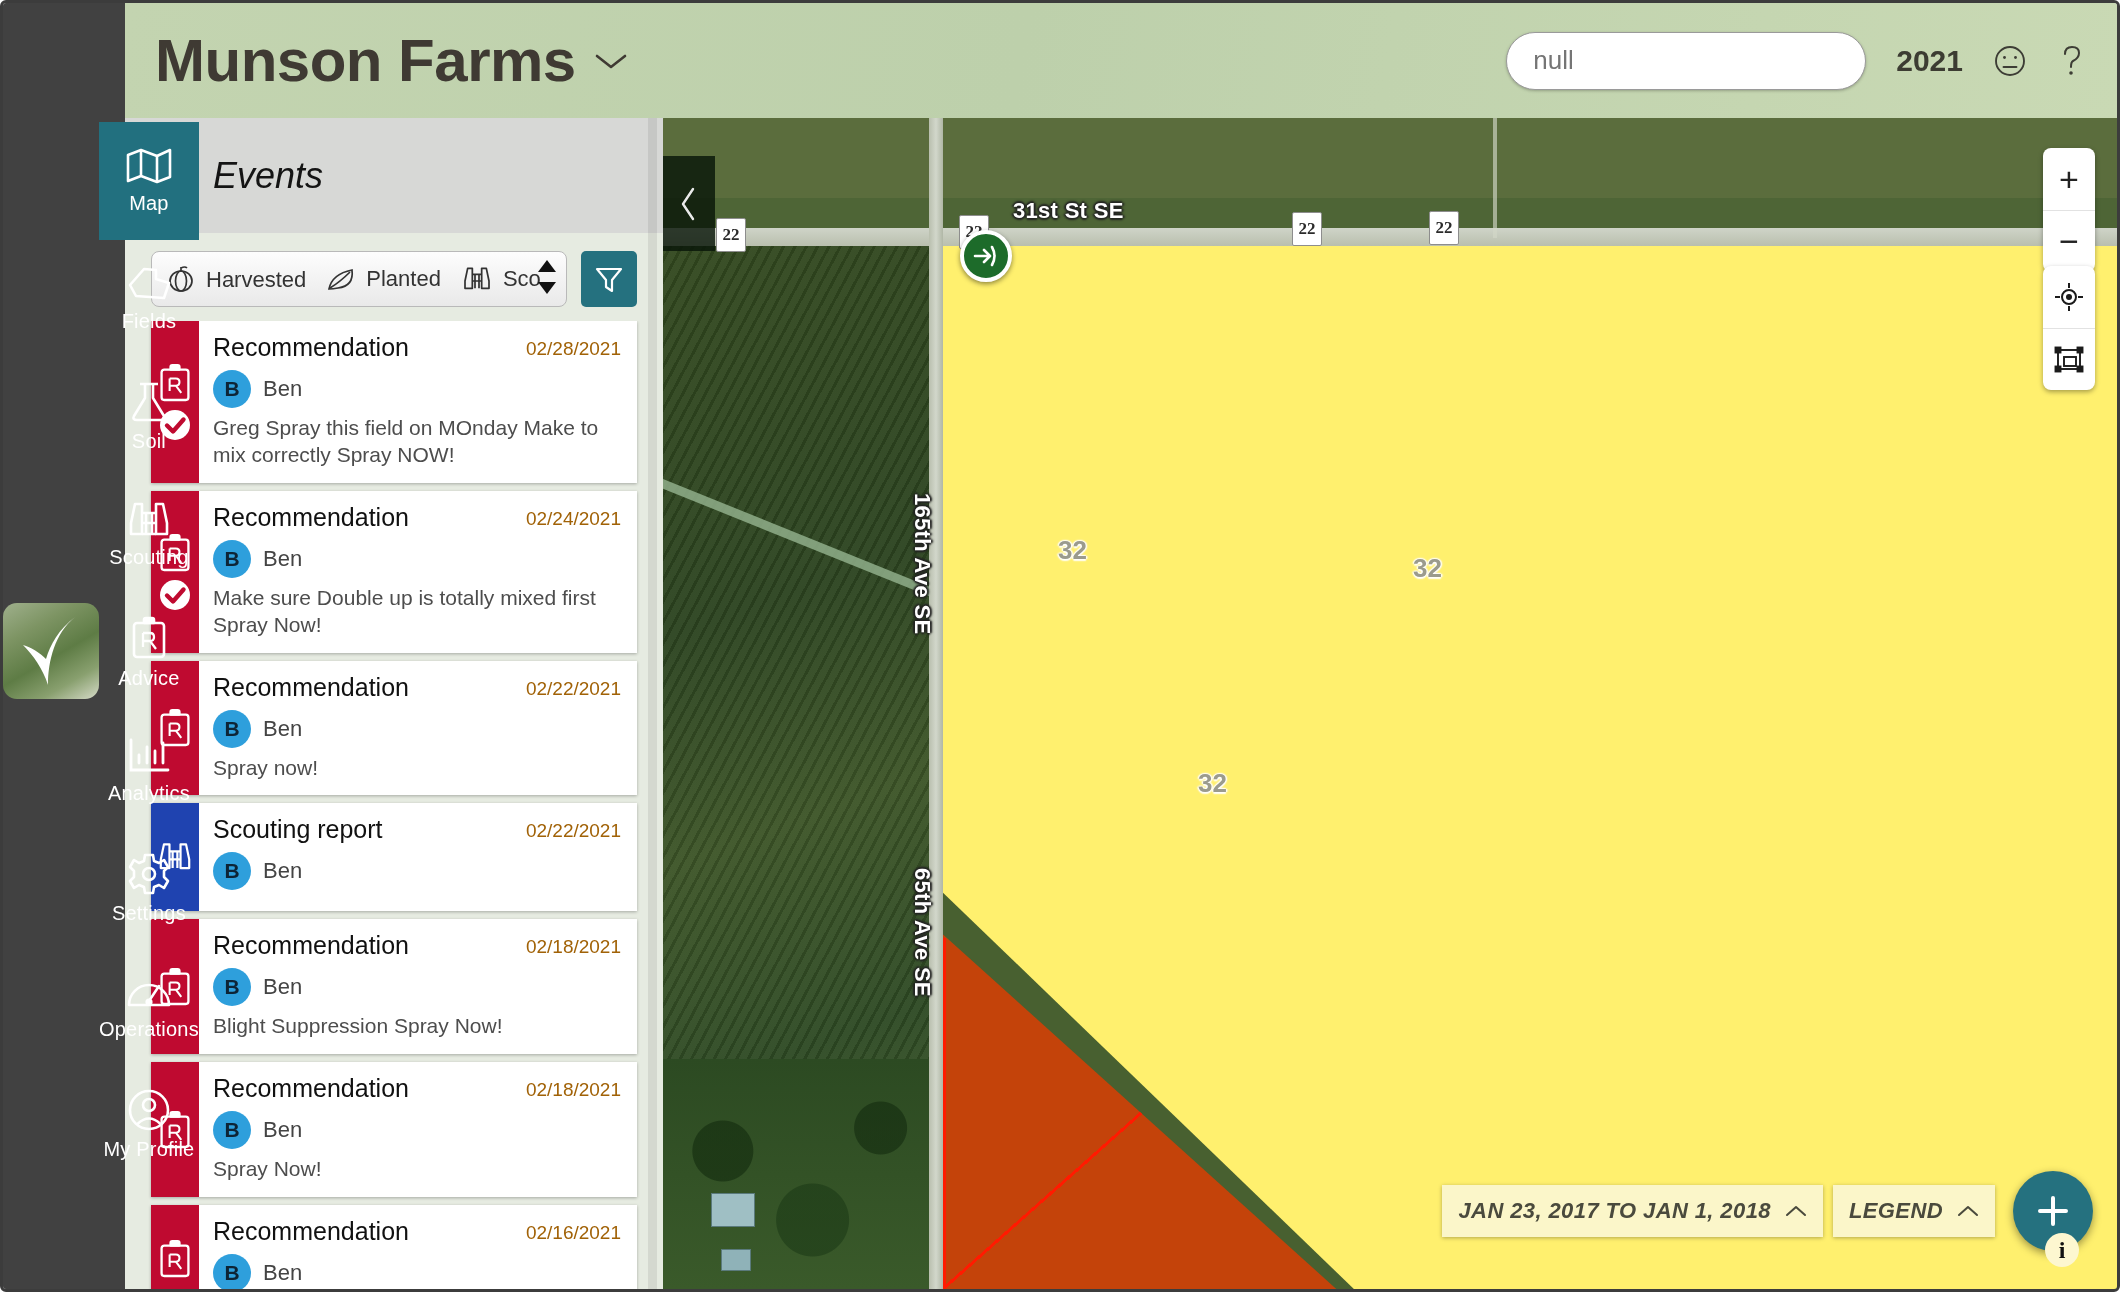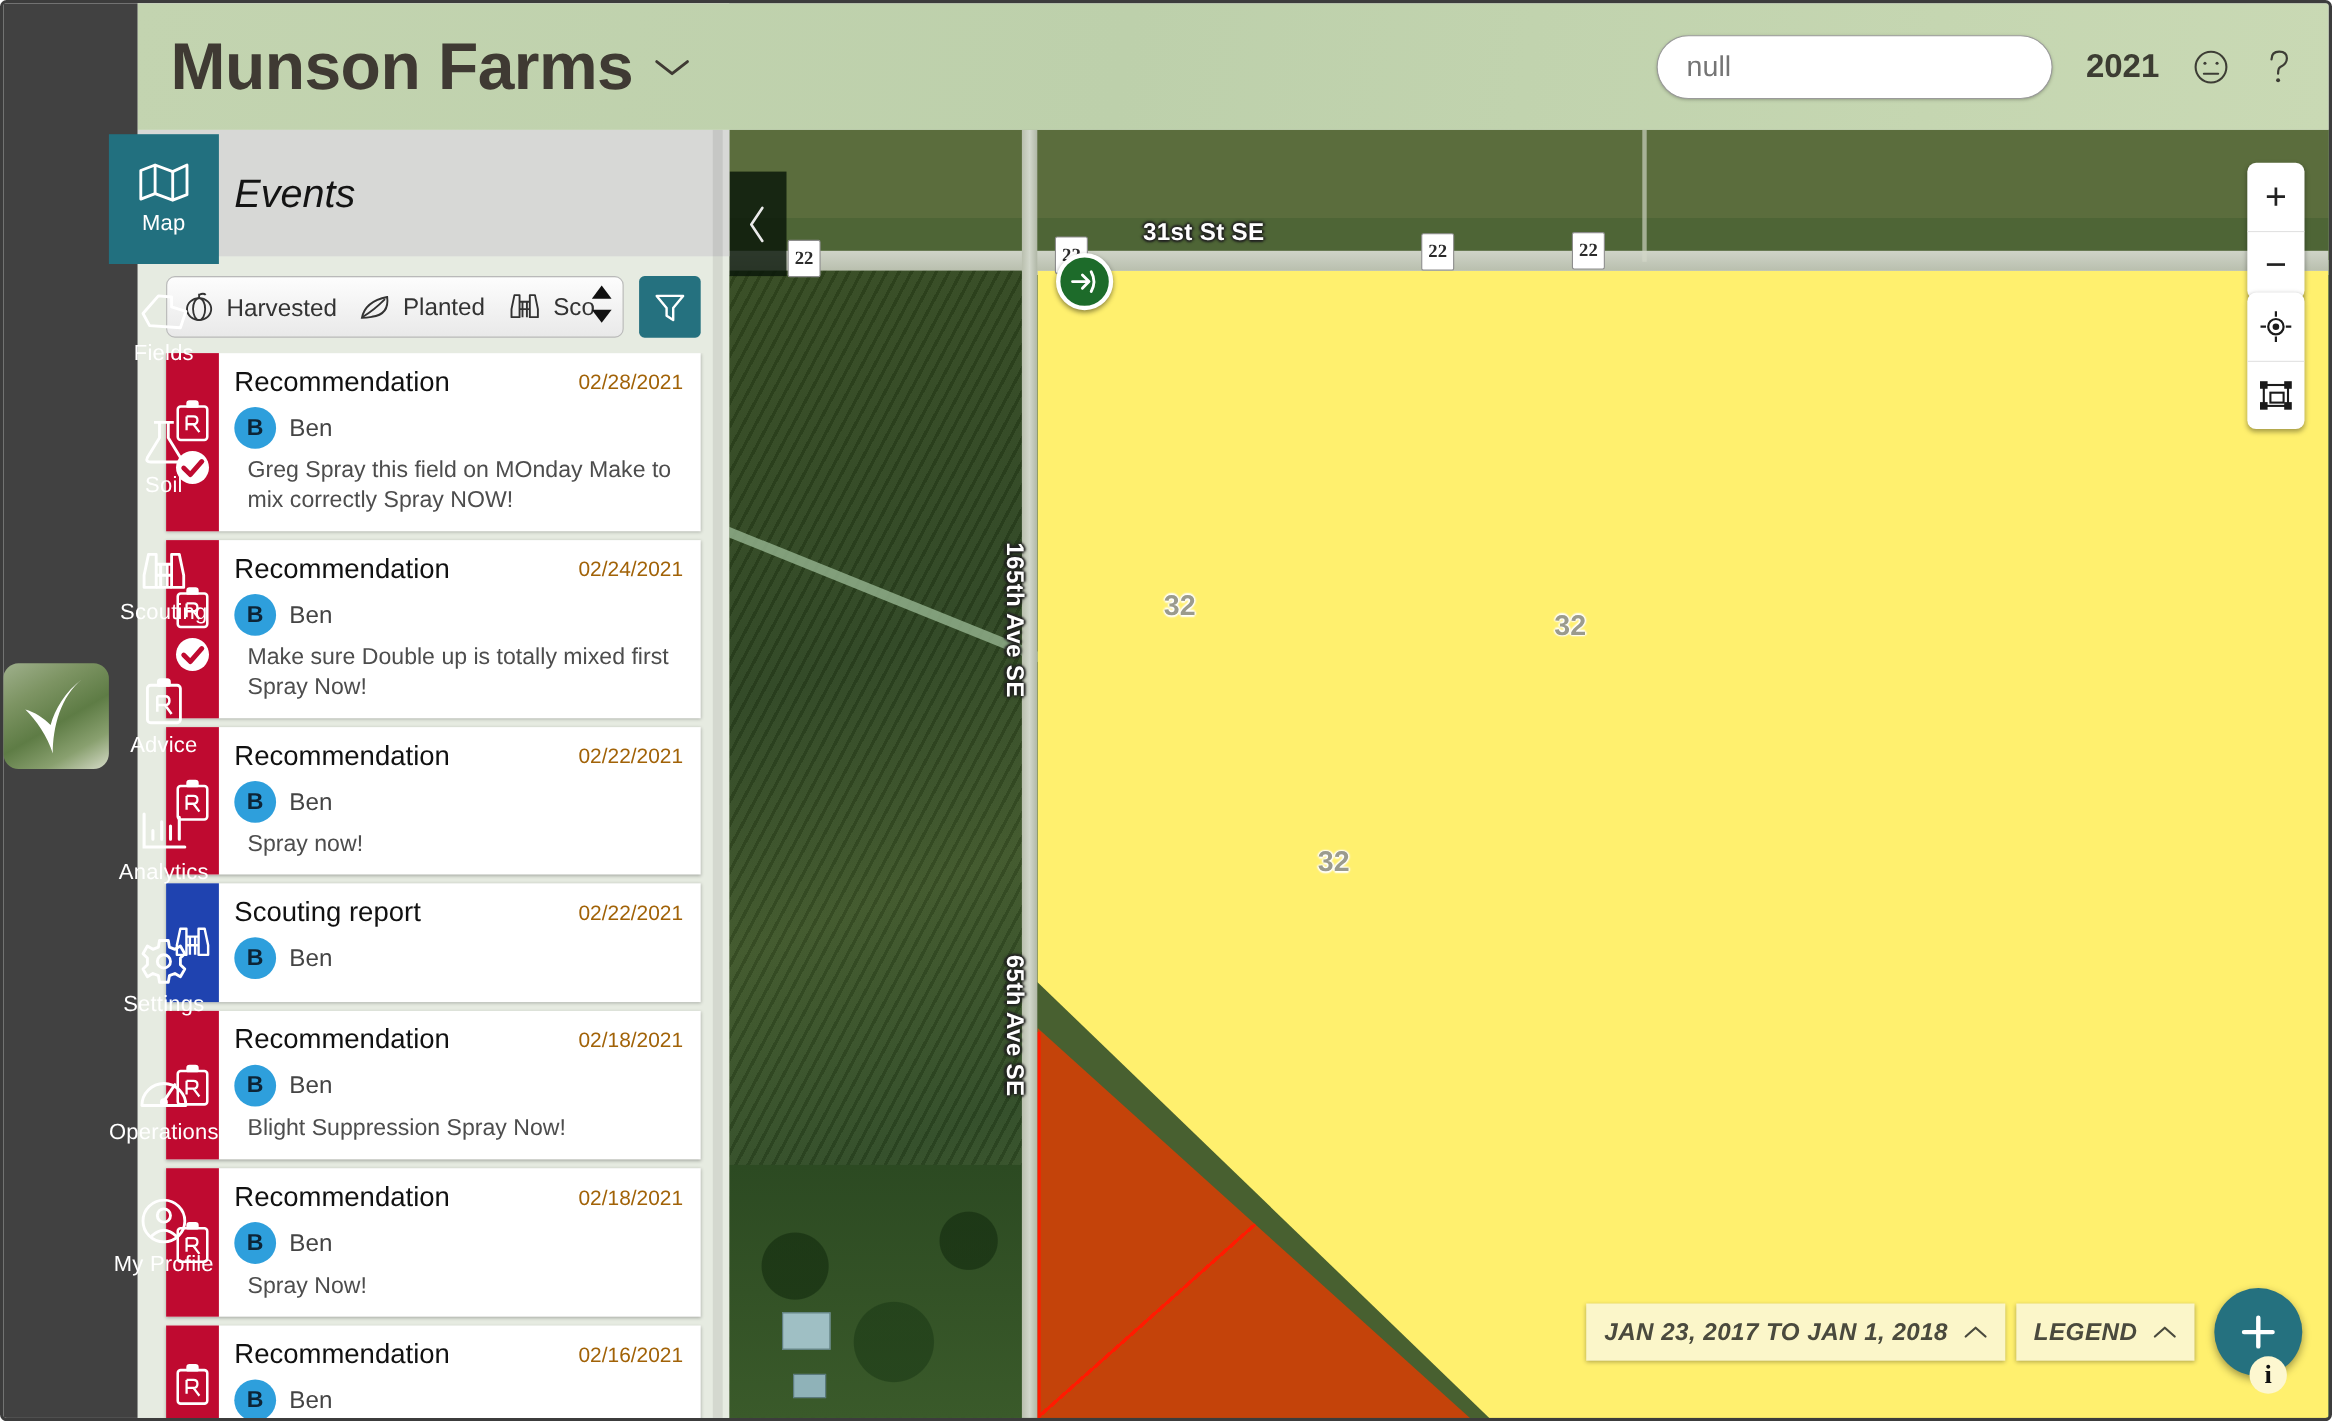--- a/index.html
+++ b/index.html
@@ -72,21 +72,21 @@
   .card-body { flex:1; padding:12px 16px 14px 14px; }
   .card-row1 { display:flex; justify-content:space-between; align-items:flex-start; }
   .card-type { font-size:25px; color:#111; }
   .card-date { font-size:19px; color:#a16207; padding-top:5px; }
   .card-user { display:flex; align-items:center; gap:12px; margin-top:8px; }
   .avatar {
     width:38px; height:38px; border-radius:50%; background:#2e9fdc; color:#0d2436;
     display:flex; align-items:center; justify-content:center; font-size:21px; font-weight:700;
   }
   .uname { font-size:22px; color:#444; }
-  .card-note { font-size:21px; color:#4d4d4d; line-height:1.28; margin-top:7px;margin-left:12px; }
+  .card-note { font-size:21px; color:#4d4d4d; line-height:1.28; margin-top:7px; }
 
   
   .map { position:absolute; left:660px; top:115px; right:0; bottom:0; overflow:hidden;
          background:#4d6b3c; z-index:10; }
   .sat {
     position:absolute; inset:0;
     background:
       linear-gradient(123deg, rgba(255,255,255,.05) 0 1px, transparent 1px 9px),
       linear-gradient(180deg,#5b6d3d 0 80px,#4e6536 80px 118px,#c9cfc0 118px 132px,#486030 132px 100%),
       #4a6030;
@@ -542,21 +542,21 @@
 
     <div class="road-h"></div>
     <div class="road-v"></div>
     <div class="road-v2"></div>
 
     <div class="shield" style="left:53px; top:100px;">22</div>
     <div class="shield" style="left:296px; top:97px;">22</div>
     <div class="shield" style="left:629px; top:94px;">22</div>
     <div class="shield" style="left:766px; top:93px;">22</div>
 
-    <div class="road-label" style="left:376px; top:80px;">31st St SE</div>
+    <div class="road-label" style="left:350px; top:80px;">31st St SE</div>
     <div class="road-label vert" style="left:246px; top:375px;">165th Ave SE</div>
     <div class="road-label vert" style="left:246px; top:750px;">65th Ave SE</div>
 
     <div class="field-num" style="left:395px; top:417px;">32</div>
     <div class="field-num" style="left:750px; top:435px;">32</div>
     <div class="field-num" style="left:535px; top:650px;">32</div>
 
     <div class="marker" style="left:297px; top:112px;">
       <svg width="28" height="28" viewBox="0 0 28 28" fill="none" stroke="#fff" stroke-width="2.6" stroke-linecap="round" stroke-linejoin="round">
         <path d="M3 14 L17 14 M12 8 L18 14 L12 20"></path>

